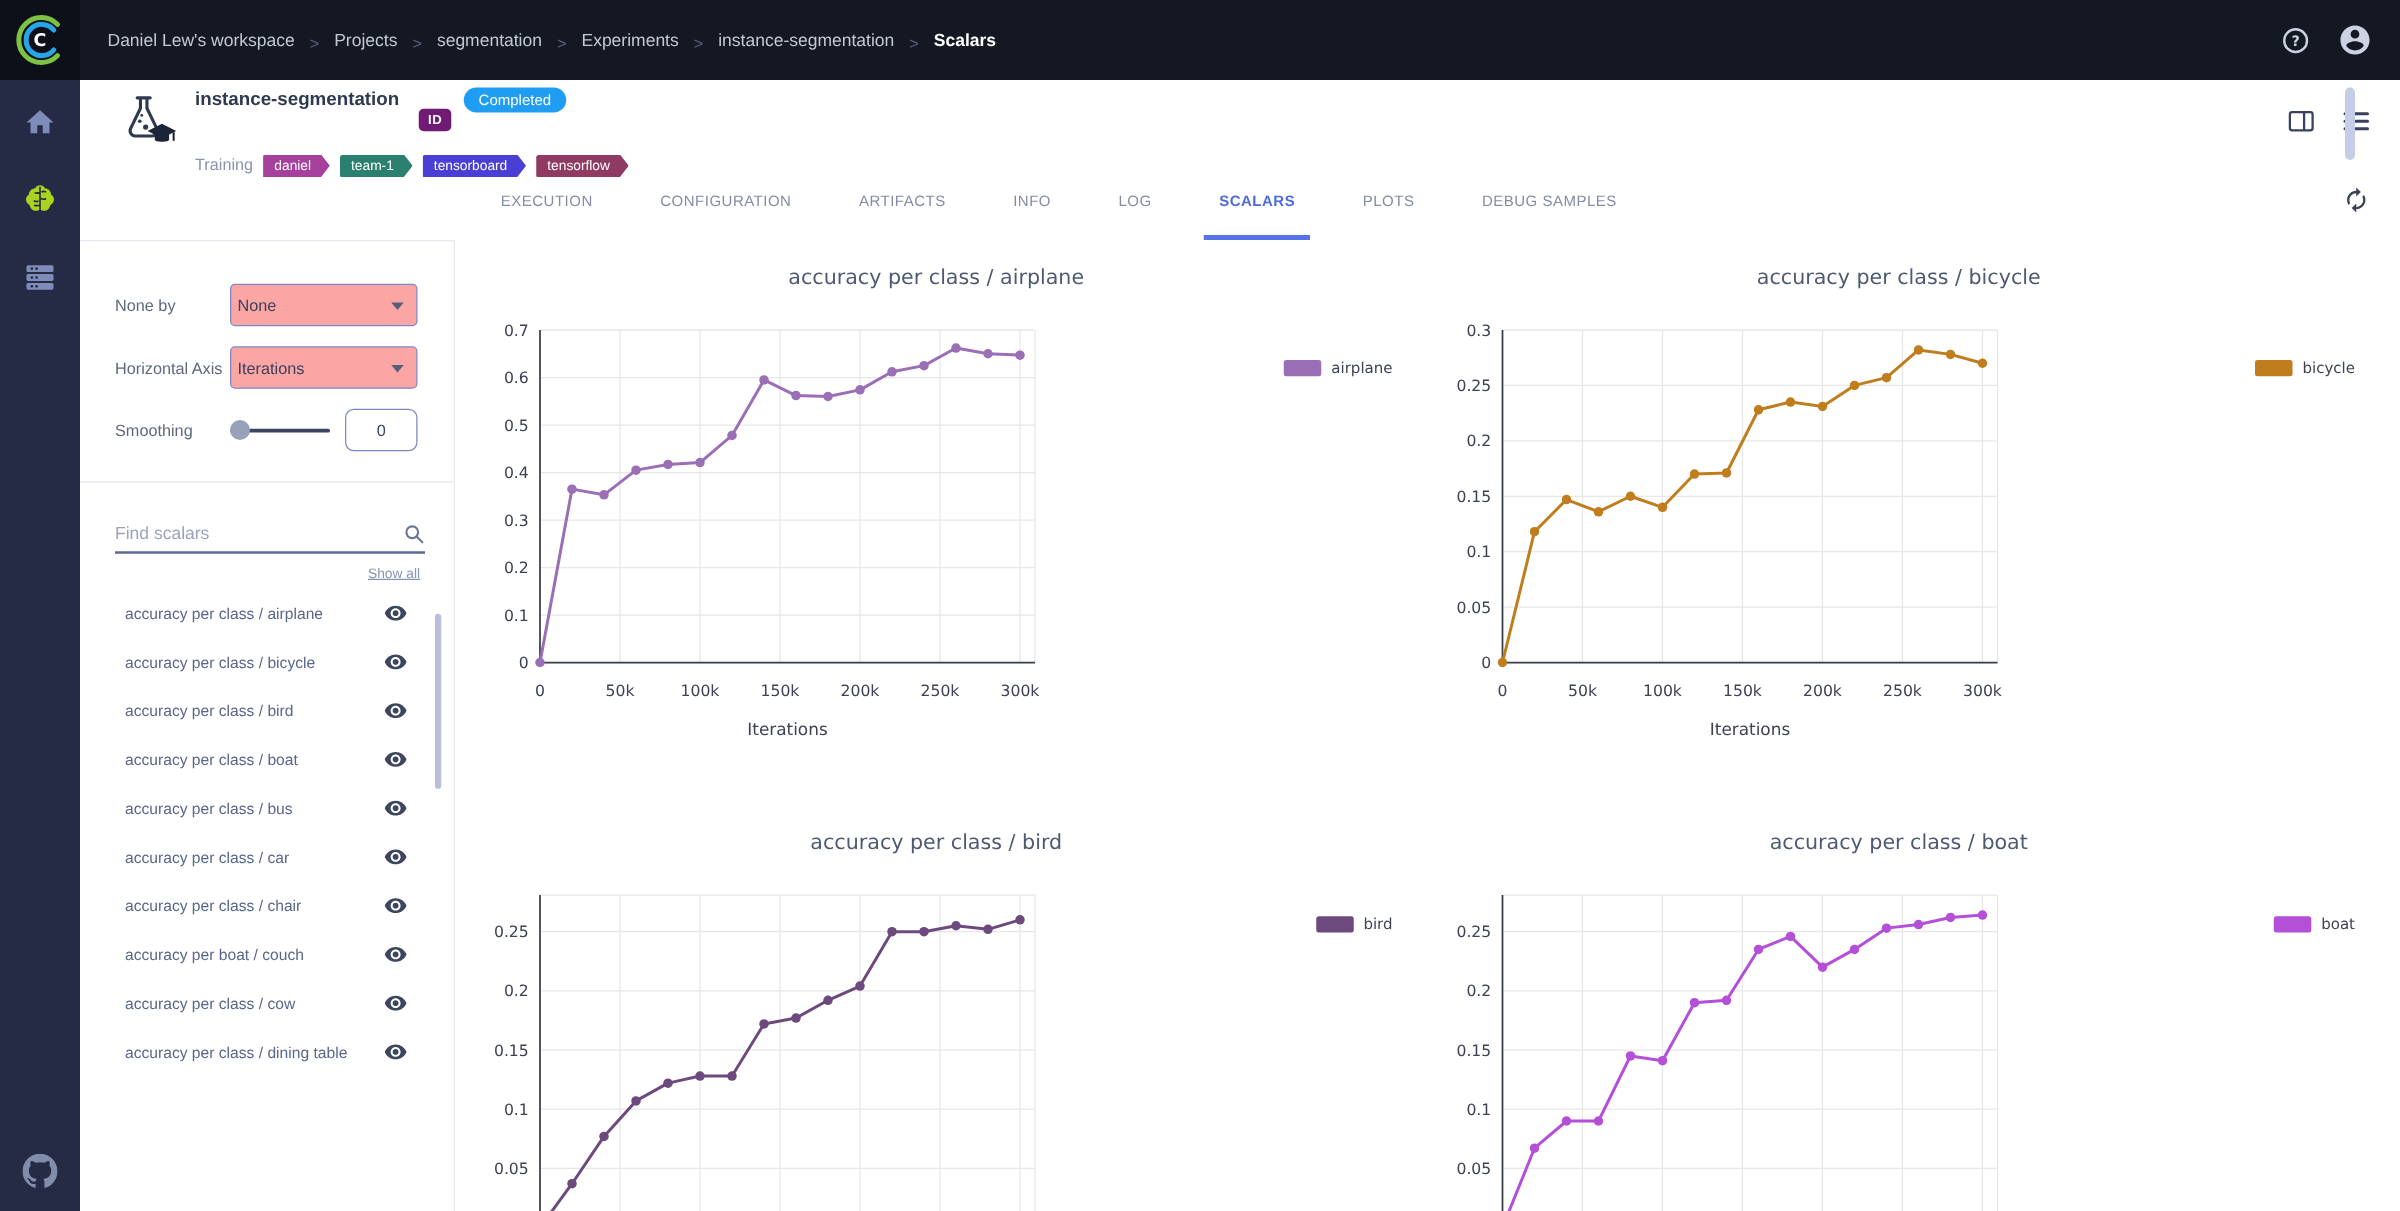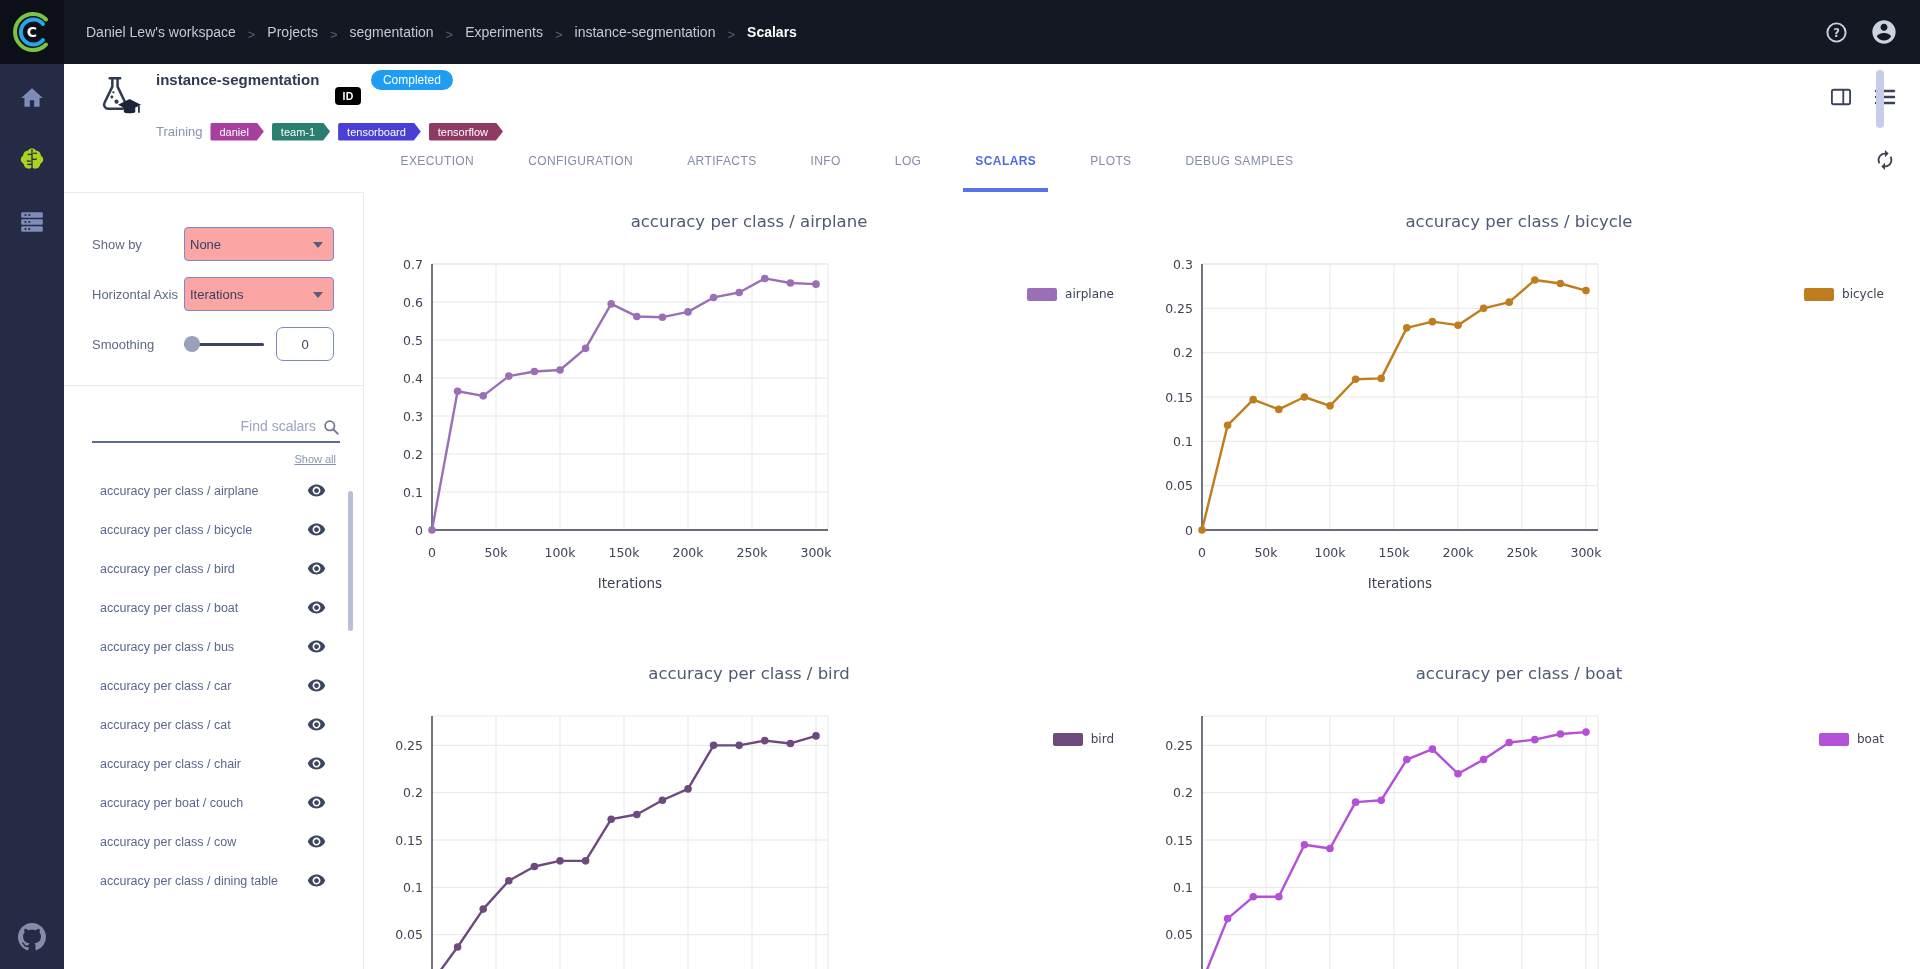--- a/index.html
+++ b/index.html
@@ -23,21 +23,21 @@
   .rail { position:absolute; top:64px; left:0; width:64px; height:905px; background:#252a45; display:flex; flex-direction:column; align-items:center; padding-top:16px; gap:26px; z-index:25; }
   .rail-btn { width:36px; height:36px; display:flex; align-items:center; justify-content:center; }
   .rail-bottom { position:absolute; bottom:14px; left:0; width:64px; display:flex; justify-content:center; }
 
   
   .main { position:absolute; left:64px; top:64px; width:1856px; height:905px; background:#fff; }
   .exp-header { height:65px; position:relative; display:flex; align-items:center; padding-left:24px; background:#fff; }
   .exp-icon { width:56px; display:flex; align-items:center; justify-content:center; margin-right:12px; }
   .exp-title-row { display:flex; align-items:center; }
   .exp-title { font-size:15px; font-weight:bold; color:#2f3950; }
-  .id-pill { margin-left:16px; background:#000000; color:#fff; font-size:10.5px; font-weight:bold; letter-spacing:.5px; border-radius:4px; padding:3px 7px;margin-top:32px; }
+  .id-pill { margin-left:16px; background:#701a75; color:#fff; font-size:10.5px; font-weight:bold; letter-spacing:.5px; border-radius:4px; padding:3px 7px;margin-top:32px; }
   .status-pill { margin-left:10px; color:#fff; font-size:12px; border-radius:11px; padding:3px 12px; }
   .exp-tags-row { margin-top:19px; display:flex; align-items:center; font-size:13px; color:#8a93ad; }
   .tag { margin-left:8px; color:#fff; font-size:11px; padding:3px 15px 3px 9px; border-radius:2px 0 0 2px;
          clip-path: polygon(0 0, calc(100% - 7px) 0, 100% 50%, calc(100% - 7px) 100%, 0 100%); }
   .exp-header-right { position:absolute; right:24px; top:0; height:65px; display:flex; align-items:center; gap:22px; }
 
   
   .tabbar { height:63px; position:relative; display:flex; align-items:center; justify-content:center; }
   .tabs { display:flex; align-items:stretch; height:63px; margin-right:290px; }
   .tab { display:flex; align-items:center; padding:0 12px; margin:0 15px; font-size:12px; letter-spacing:.4px; color:#848ca6; position:relative; }
@@ -51,21 +51,21 @@
   .ctrl-row { display:flex; align-items:center; margin:0 0 16px 28px; height:34px; }
   .ctrl-label { width:92px; font-size:13px; color:#5f6880; flex:0 0 92px; }
   .select { width:150px; height:34px; border:1px solid #7c89c6; border-radius:4px; display:flex; align-items:center; padding:0 5px; font-size:13px; color:#39415c; position:relative; background:#fca5a5; }
   .select .caret { position:absolute; right:10px; top:14px; width:0; height:0; border-left:5px solid transparent; border-right:5px solid transparent; border-top:6px solid #565f7a; }
   .slider { width:80px; height:16px; position:relative; flex:0 0 80px; }
   .slider .track { position:absolute; left:0; right:0; top:7px; height:2.5px; background:#3a4460; border-radius:2px; }
   .slider .knob { position:absolute; left:0; top:0; width:16px; height:16px; border-radius:50%; background:#99a1ba; z-index:2; }
   .numbox { margin-left:12px; width:58px; height:34px; border:1px solid #7c89c6; border-radius:7px; display:flex; align-items:center; justify-content:center; font-size:13px; color:#39415c; }
   .panel-divider { border-top:1px solid #e6e9f2; margin-top:24px; }
   .search-row { position:relative; margin:26px 26px 0 28px; width:248px; }
-  .search-row input { width:100%; border:none; outline:none; border-bottom:2px solid #5d6a94; font-size:14px; padding:6px 24px 7px 0; color:#39415c; font-family:"Liberation Sans",sans-serif; background:transparent;text-align:right; }
+  .search-row input { width:100%; border:none; outline:none; border-bottom:2px solid #5d6a94; font-size:14px; padding:6px 24px 7px 0; color:#39415c; font-family:"Liberation Sans",sans-serif; background:transparent; }
   .search-row input::placeholder { color:#9aa3bf; }
   .search-icon { position:absolute; right:0; bottom:7px; }
   .show-all { margin-top:10px; padding-right:27px; text-align:right; font-size:11px; color:#8894b4;text-decoration:underline; }
   .scalar-list { margin-top:6px; }
   .scalar-row { display:flex; align-items:center; justify-content:space-between; height:39px; padding:0 37px 0 36px; }
   .scalar-row .lbl { font-size:12.5px; color:#5a678c; }
   .panel-scrollbar { position:absolute; right:10px; top:298px; width:5px; height:140px; border-radius:3px; background:#b8bfd6; }
 
   
   .charts { position:relative; flex:1; display:grid; grid-template-columns:770px 770px; grid-auto-rows:432px; background:#fff; }
@@ -213,21 +213,21 @@
       <svg width="22" height="22" viewBox="0 0 24 24" data-interactable="false">
         <path fill="#3a4254" d="M12 6v3l4-4-4-4v3c-4.42 0-8 3.58-8 8 0 1.57.46 3.03 1.24 4.26L6.7 14.8c-.45-.83-.7-1.79-.7-2.8 0-3.31 2.69-6 6-6zm6.76 1.74L17.3 9.2c.44.84.7 1.79.7 2.8 0 3.31-2.69 6-6 6v-3l-4 4 4 4v-3c4.42 0 8-3.58 8-8 0-1.57-.46-3.03-1.24-4.26z"></path>
       </svg>
     </div>
   </section>
 
   <section class="content" data-interactable="false">
 
     <div class="panel" data-interactable="false">
       <div class="ctrl-row">
-        <span class="ctrl-label" data-interactable="false">Show by</span>
+        <span class="ctrl-label" data-interactable="false">None by</span>
         <div class="select" data-interactable="true">
           <span data-interactable="false">None</span>
           <span class="caret" data-interactable="false"></span>
         </div>
       </div>
       <div class="ctrl-row">
         <span class="ctrl-label" data-interactable="false">Horizontal Axis</span>
         <div class="select" data-interactable="true">
           <span data-interactable="false">Iterations</span>
           <span class="caret" data-interactable="false"></span>
@@ -286,28 +286,20 @@
           <div class="scalar-row" data-interactable="true">
             <span class="lbl" data-interactable="false">accuracy per class / bus</span>
             <span data-interactable="true" style="display: flex;">
               <svg width="19" height="19" viewBox="0 0 24 24" data-interactable="false">
                 <path fill="#3d465f" d="M12 4.5C7 4.5 2.73 7.61 1 12c1.73 4.39 6 7.5 11 7.5s9.27-3.11 11-7.5c-1.73-4.39-6-7.5-11-7.5zM12 17c-2.76 0-5-2.24-5-5s2.24-5 5-5 5 2.24 5 5-2.24 5-5 5zm0-8c-1.66 0-3 1.34-3 3s1.34 3 3 3 3-1.34 3-3-1.34-3-3-3z"></path>
               </svg>
             </span>
           </div>
           <div class="scalar-row" data-interactable="true">
             <span class="lbl" data-interactable="false">accuracy per class / car</span>
-            <span data-interactable="true" style="display: flex;">
-              <svg width="19" height="19" viewBox="0 0 24 24" data-interactable="false">
-                <path fill="#3d465f" d="M12 4.5C7 4.5 2.73 7.61 1 12c1.73 4.39 6 7.5 11 7.5s9.27-3.11 11-7.5c-1.73-4.39-6-7.5-11-7.5zM12 17c-2.76 0-5-2.24-5-5s2.24-5 5-5 5 2.24 5 5-2.24 5-5 5zm0-8c-1.66 0-3 1.34-3 3s1.34 3 3 3 3-1.34 3-3-1.34-3-3-3z"></path>
-              </svg>
-            </span>
-          </div>
-          <div class="scalar-row" data-interactable="true">
-            <span class="lbl" data-interactable="false">accuracy per class / cat</span>
             <span data-interactable="true" style="display: flex;">
               <svg width="19" height="19" viewBox="0 0 24 24" data-interactable="false">
                 <path fill="#3d465f" d="M12 4.5C7 4.5 2.73 7.61 1 12c1.73 4.39 6 7.5 11 7.5s9.27-3.11 11-7.5c-1.73-4.39-6-7.5-11-7.5zM12 17c-2.76 0-5-2.24-5-5s2.24-5 5-5 5 2.24 5 5-2.24 5-5 5zm0-8c-1.66 0-3 1.34-3 3s1.34 3 3 3 3-1.34 3-3-1.34-3-3-3z"></path>
               </svg>
             </span>
           </div>
           <div class="scalar-row" data-interactable="true">
             <span class="lbl" data-interactable="false">accuracy per class / chair</span>
             <span data-interactable="true" style="display: flex;">
               <svg width="19" height="19" viewBox="0 0 24 24" data-interactable="false">

